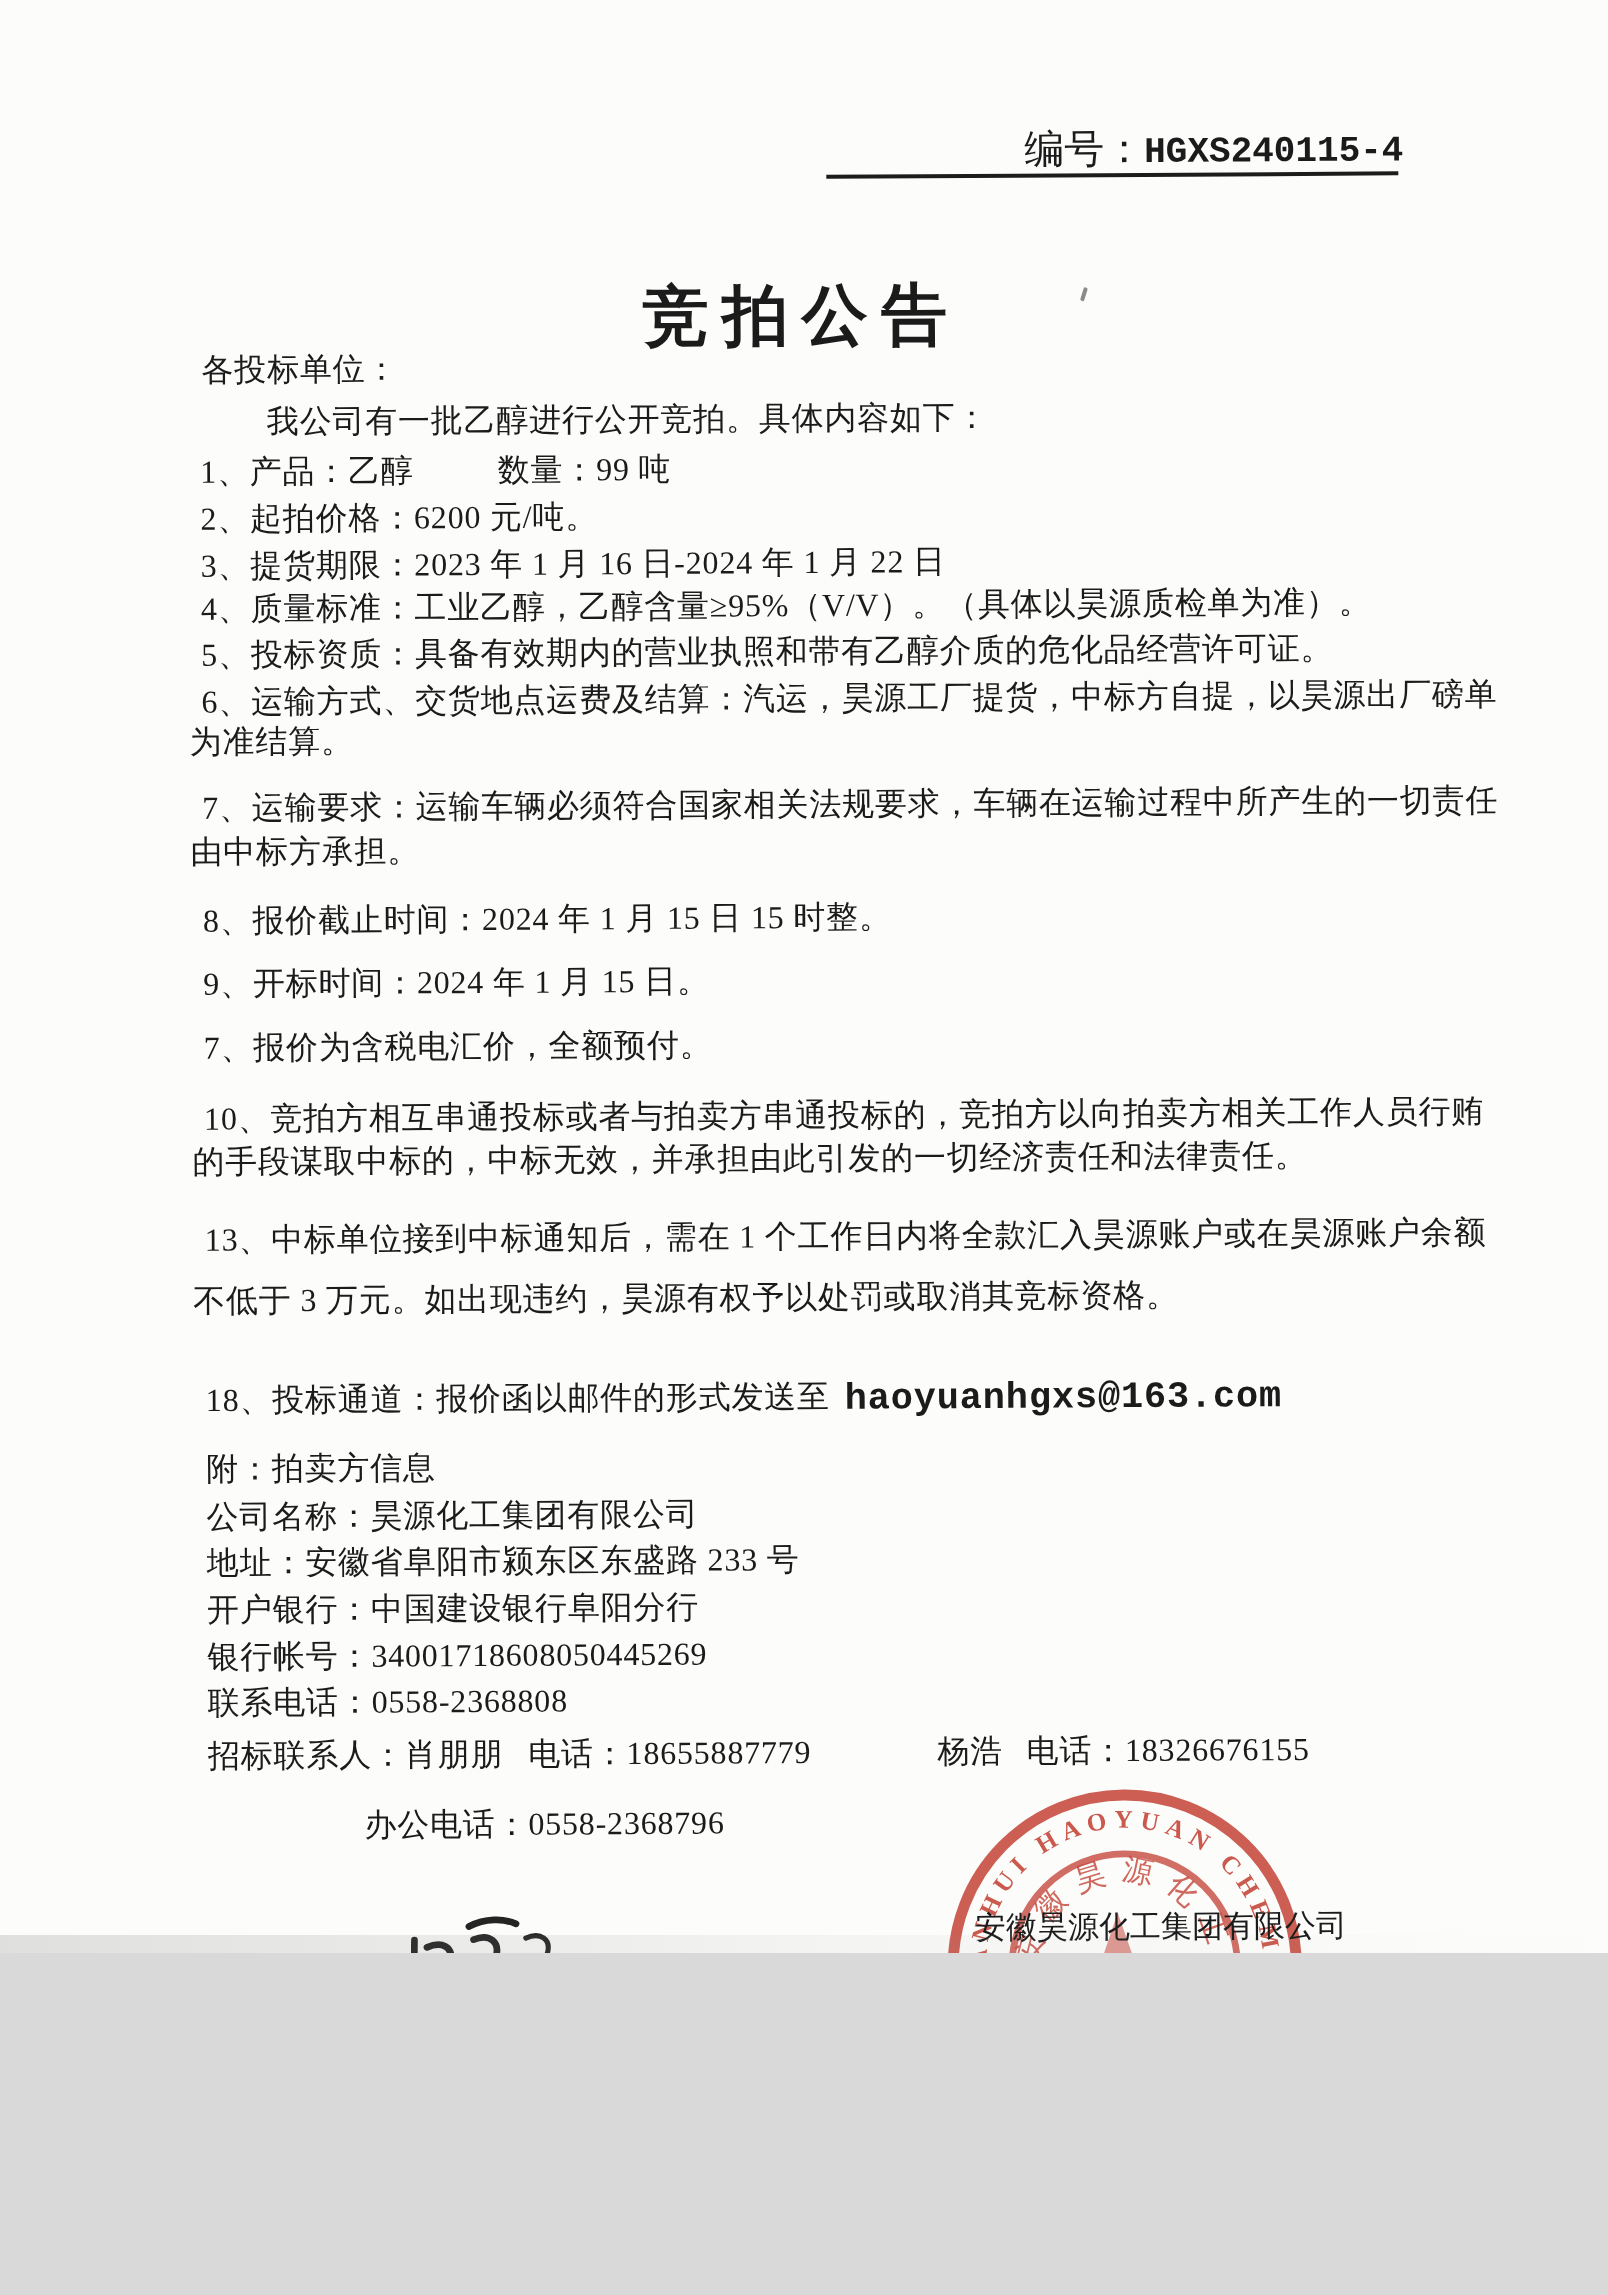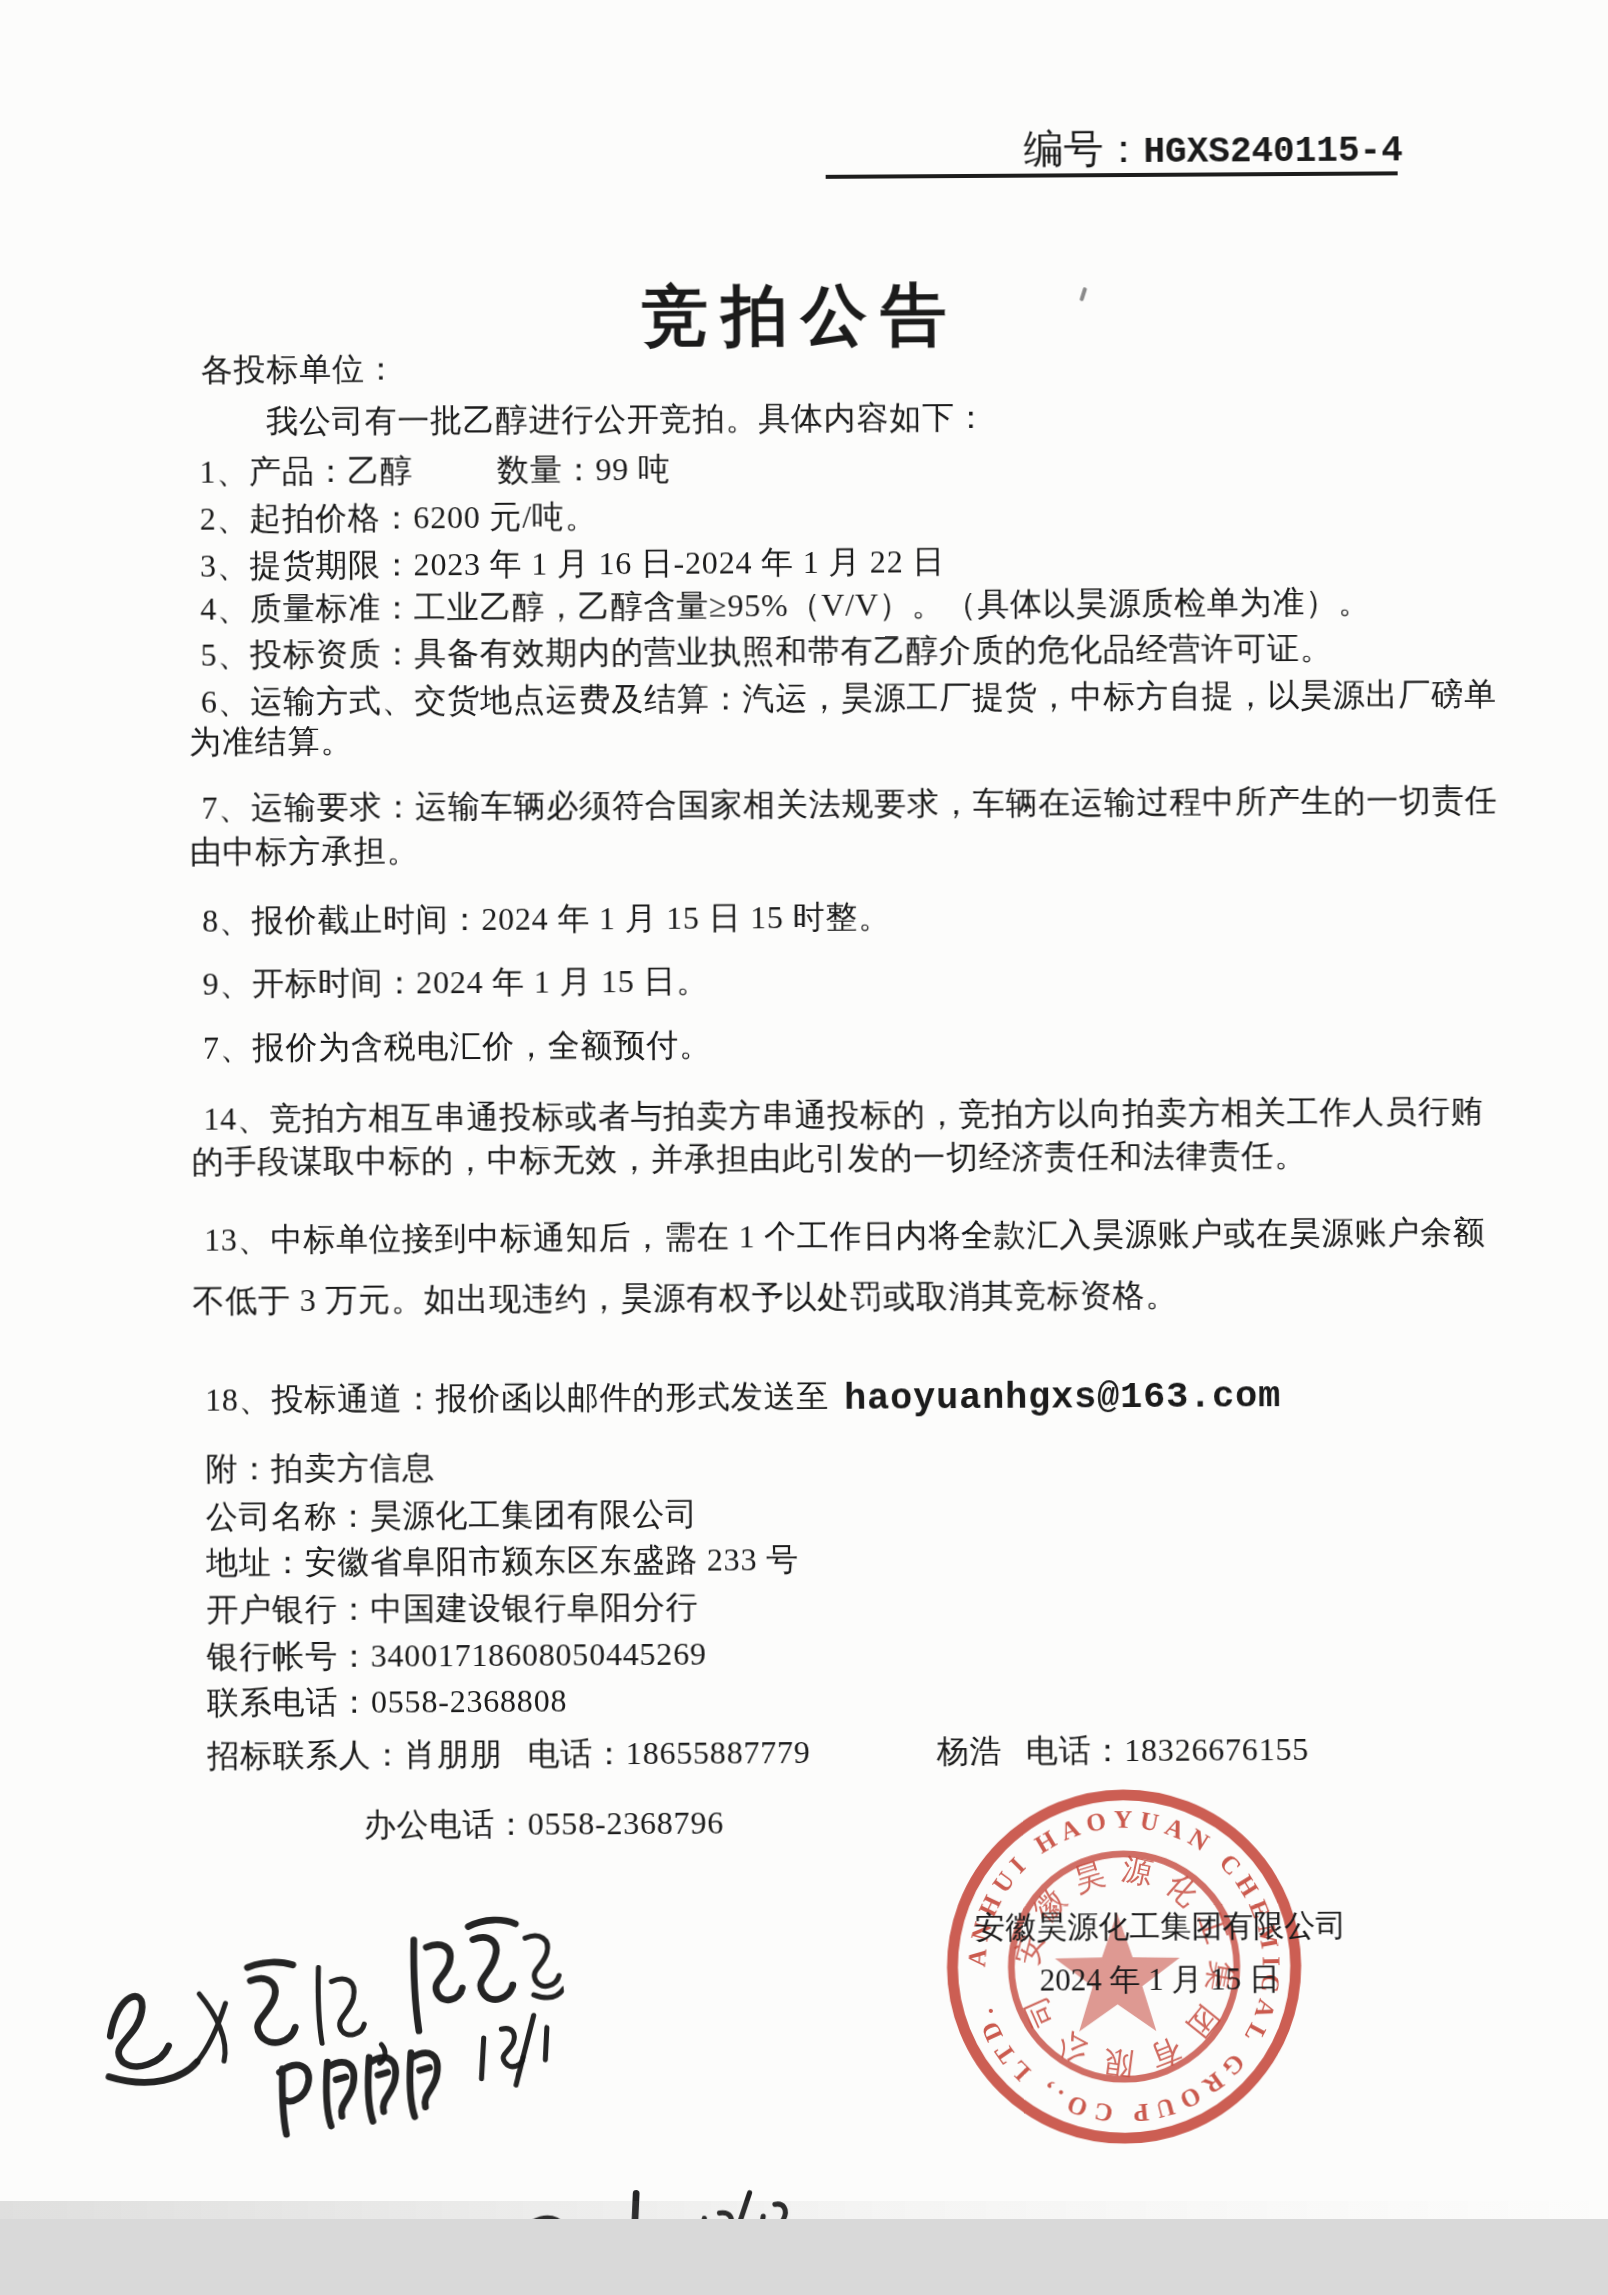--- a/index.html
+++ b/index.html
@@ -1,17 +1,17 @@
 <!DOCTYPE html>
 <html style="font-size:13.5px"><head>
 <meta charset="utf-8">
 <style>
   html,body{margin:0;padding:0;background:#d9d9d9;}
   .sheet{
-    position:relative;width:1609px;height:2219px;margin:0 auto;
+    position:relative;width:1609px;height:1953px;margin:0 auto;
     background:#fcfcfb;overflow:hidden;
     font-family:"Liberation Serif","DejaVu Serif",serif;color:#1b1b1b;
   }
   .skew{position:absolute;inset:0;transform:rotate(-0.35deg);transform-origin:50% 40%;}
   .line{position:absolute;left:202px;white-space:nowrap;font-size:32px;line-height:1.2;letter-spacing:0.8px;}
   .wrap2{left:190px;}
   .docnum{position:absolute;top:123px;left:1028px;font-size:40px;white-space:nowrap;}
   .docnum .code{font-family:"Liberation Mono","DejaVu Sans Mono",monospace;font-size:36px;font-weight:bold;letter-spacing:0px;}
   .rule{position:absolute;top:175px;left:830px;width:572px;height:4.2px;background:#1c1c1c;}
   .title{position:absolute;top:271px;left:0;width:100%;margin:0;text-align:center;
@@ -71,21 +71,21 @@
     <div class="line" style="top:898px">
       <span>8、</span><span>报价截止时间：2024 年 1 月 15 日 15 时整。</span>
     </div>
     <div class="line" style="top:961px">
       <span>9、</span><span>开标时间：2024 年 1 月 15 日。</span>
     </div>
     <div class="line" style="top:1025px">
       <span>7、</span><span>报价为含税电汇价，全额预付。</span>
     </div>
     <div class="line" style="top:1096px">
-      <span>14、</span><span>竞拍方相互串通投标或者与拍卖方串通投标的，竞拍方以向拍卖方相关工作人员行贿</span>
+      <span>10、</span><span>竞拍方相互串通投标或者与拍卖方串通投标的，竞拍方以向拍卖方相关工作人员行贿</span>
     </div>
     <div class="line wrap2" style="top:1139px">的手段谋取中标的，中标无效，并承担由此引发的一切经济责任和法律责任。</div>
     <div class="line" style="top:1217px">
       <span>13、</span><span>中标单位接到中标通知后，需在 1 个工作日内将全款汇入昊源账户或在昊源账户余额</span>
     </div>
     <div class="line wrap2" style="top:1278px">不低于 3 万元。如出现违约，昊源有权予以处罚或取消其竞标资格。</div>
     <div class="line" style="top:1377px">
       <span>18、</span><span>投标通道：报价函以邮件的形式发送至</span><span class="email">haoyuanhgxs@163.com</span>
     </div>
 

